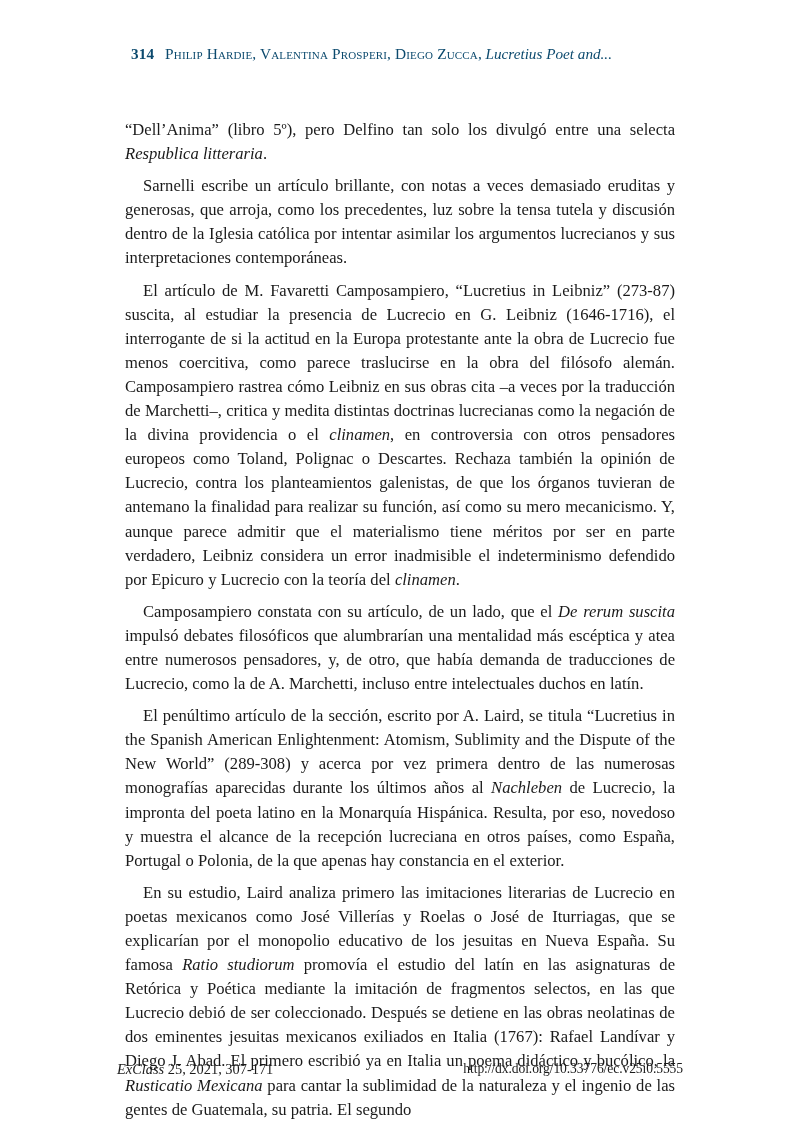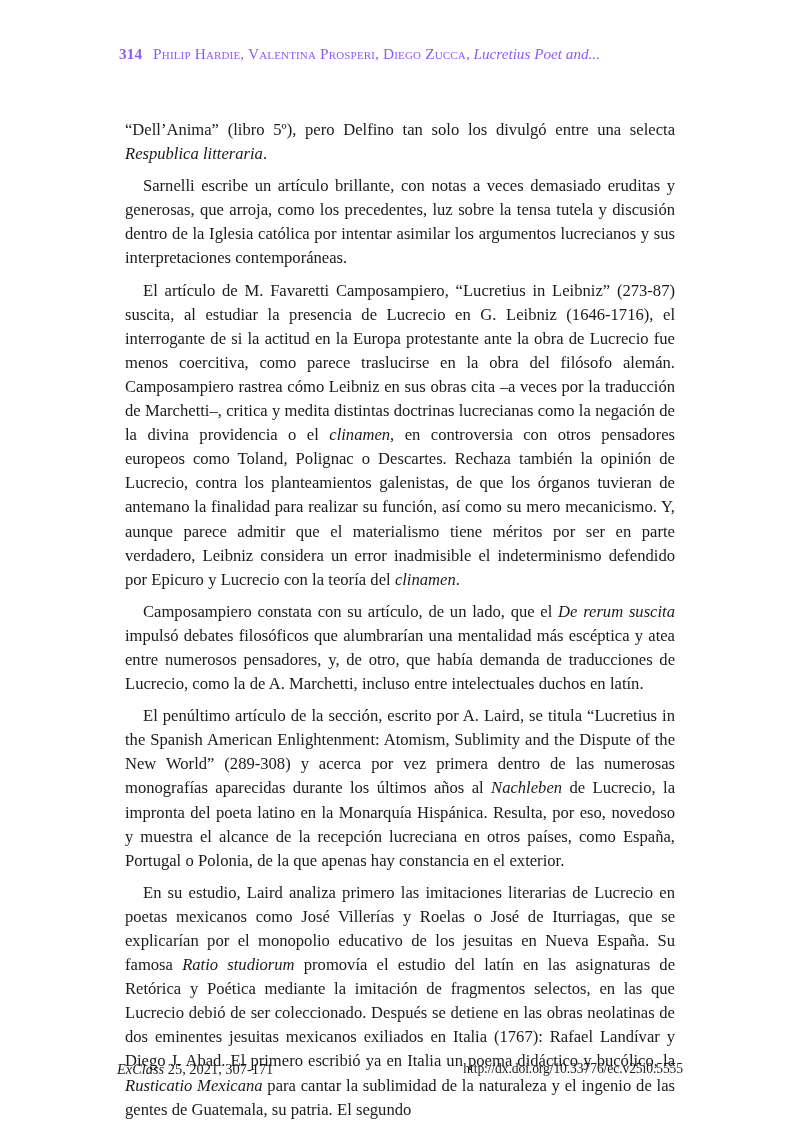--- a/index.html
+++ b/index.html
@@ -16,27 +16,27 @@
     width: 800px;
     height: 1129px;
     margin: 0 auto;
     background: #ffffff;
     overflow: hidden;
     box-sizing: border-box;
   }
   
   .running-header {
     position: absolute;
-    left: 119px;
+    left: 131px;
     top: 44px;
     width: 566px;
     font-size: 14.6px;
     line-height: 20px;
     white-space: nowrap;
-    color: #8b5cf6;
+    color: #0c4a6e;
   }
   .folio {
     font-weight: bold;
     font-size: 15.2px;
     letter-spacing: .1px;
     margin-right: 11px;
   }
   .smallcaps {
     font-variant: small-caps;
     font-size: 15.4px;

